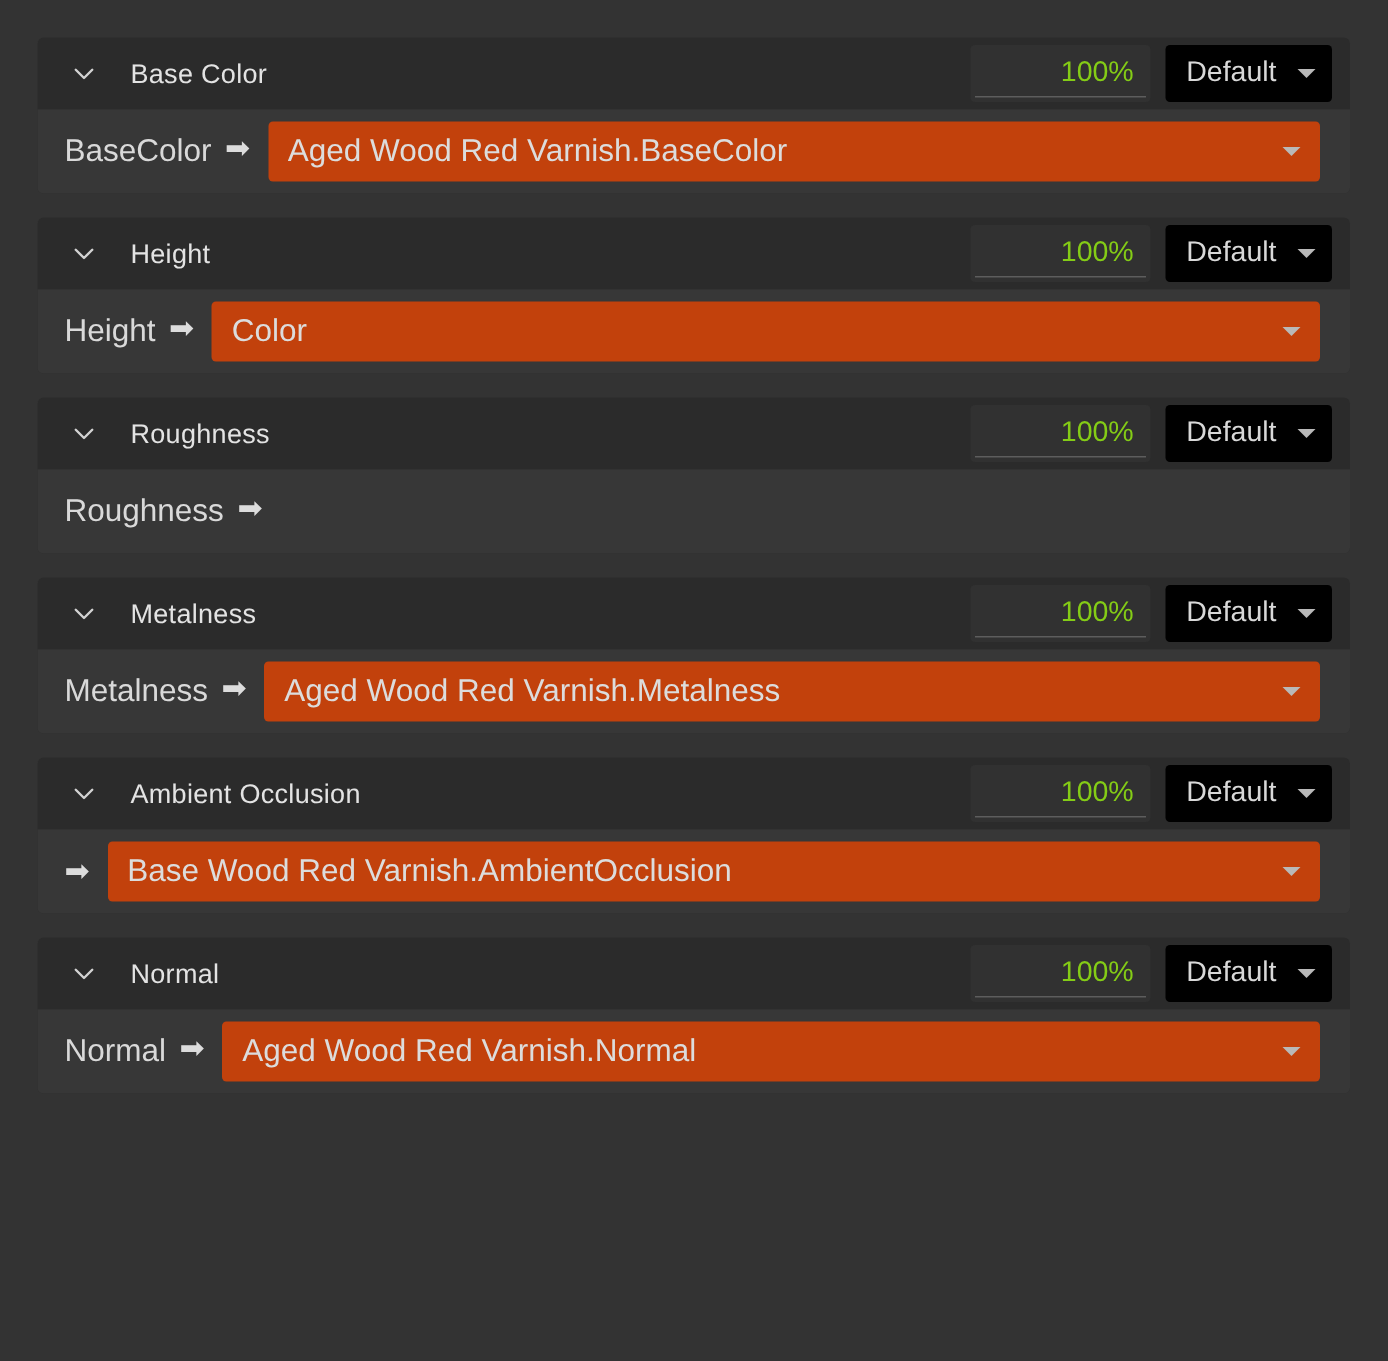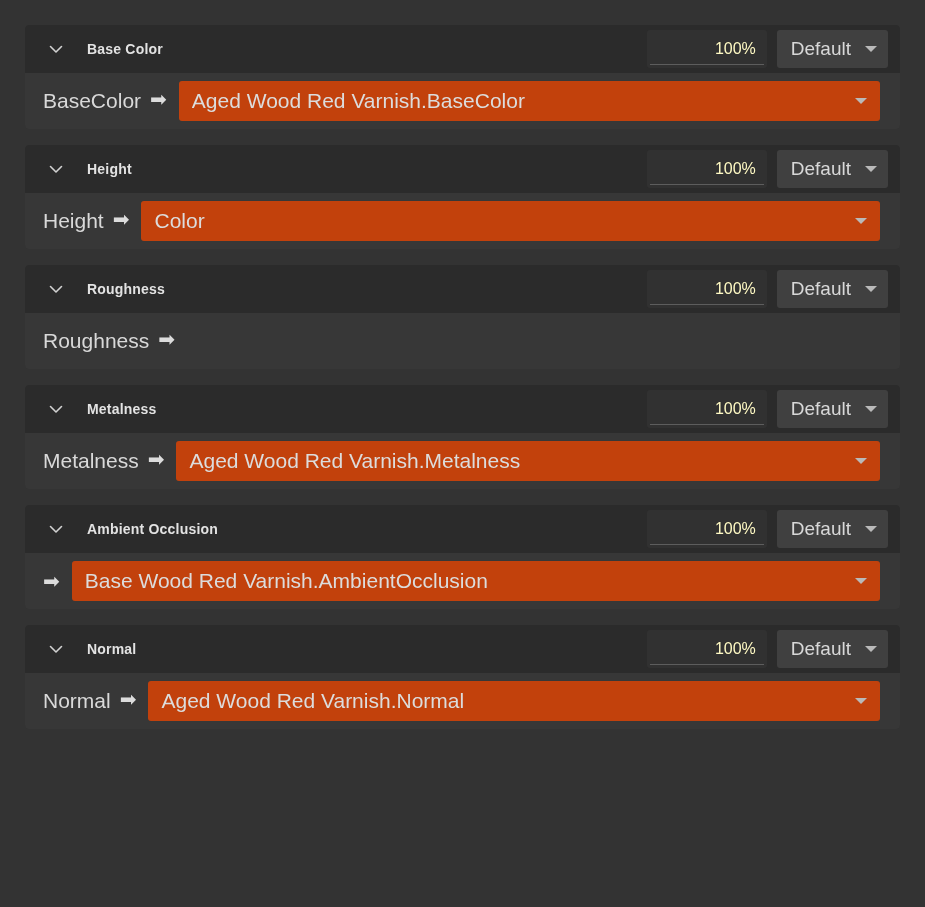--- a/index.html
+++ b/index.html
@@ -43,59 +43,59 @@
     flex: 0 0 22px;
     display: flex;
     align-items: center;
     justify-content: center;
     color: #d2d2d2;
   }
   .chevron-icon svg { display: block; }
 
   .section-title {
     margin-left: 20px;
-    font-size: 14px;
-    font-weight: bold;
+    font-size: 18px;
+    font-weight: normal;
     color: #e3e3e3;
     letter-spacing: 0.2px;
     white-space: nowrap;
   }
 
   .header-spacer { flex: 1 1 auto; }
 
   .opacity-field {
     width: 120px;
     height: 38px;
     background: #313131;
     border-radius: 3px;
     display: flex;
     align-items: center;
     justify-content: flex-end;
     padding: 0 11px 0 8px;
     position: relative;
     margin-right: 10px;
   }
   .opacity-field .value {
-    font-size: 16px;
-    color: #fef9c3;
+    font-size: 19px;
+    color: #84cc16;
     margin-left: 27px;
   }
   .opacity-field::after {
     content: "";
     position: absolute;
     left: 3px;
     right: 3px;
     bottom: 3px;
     height: 1px;
     background: #5d5d5d;
   }
 
   .blend-select {
     height: 38px;
-    background: #404040;
+    background: #000000;
     border-radius: 3px;
     display: flex;
     align-items: center;
     padding: 0 11px 0 14px;
     gap: 14px;
   }
   .blend-select .label {
     font-size: 19px;
     color: #d8d8d8;
     white-space: nowrap;

